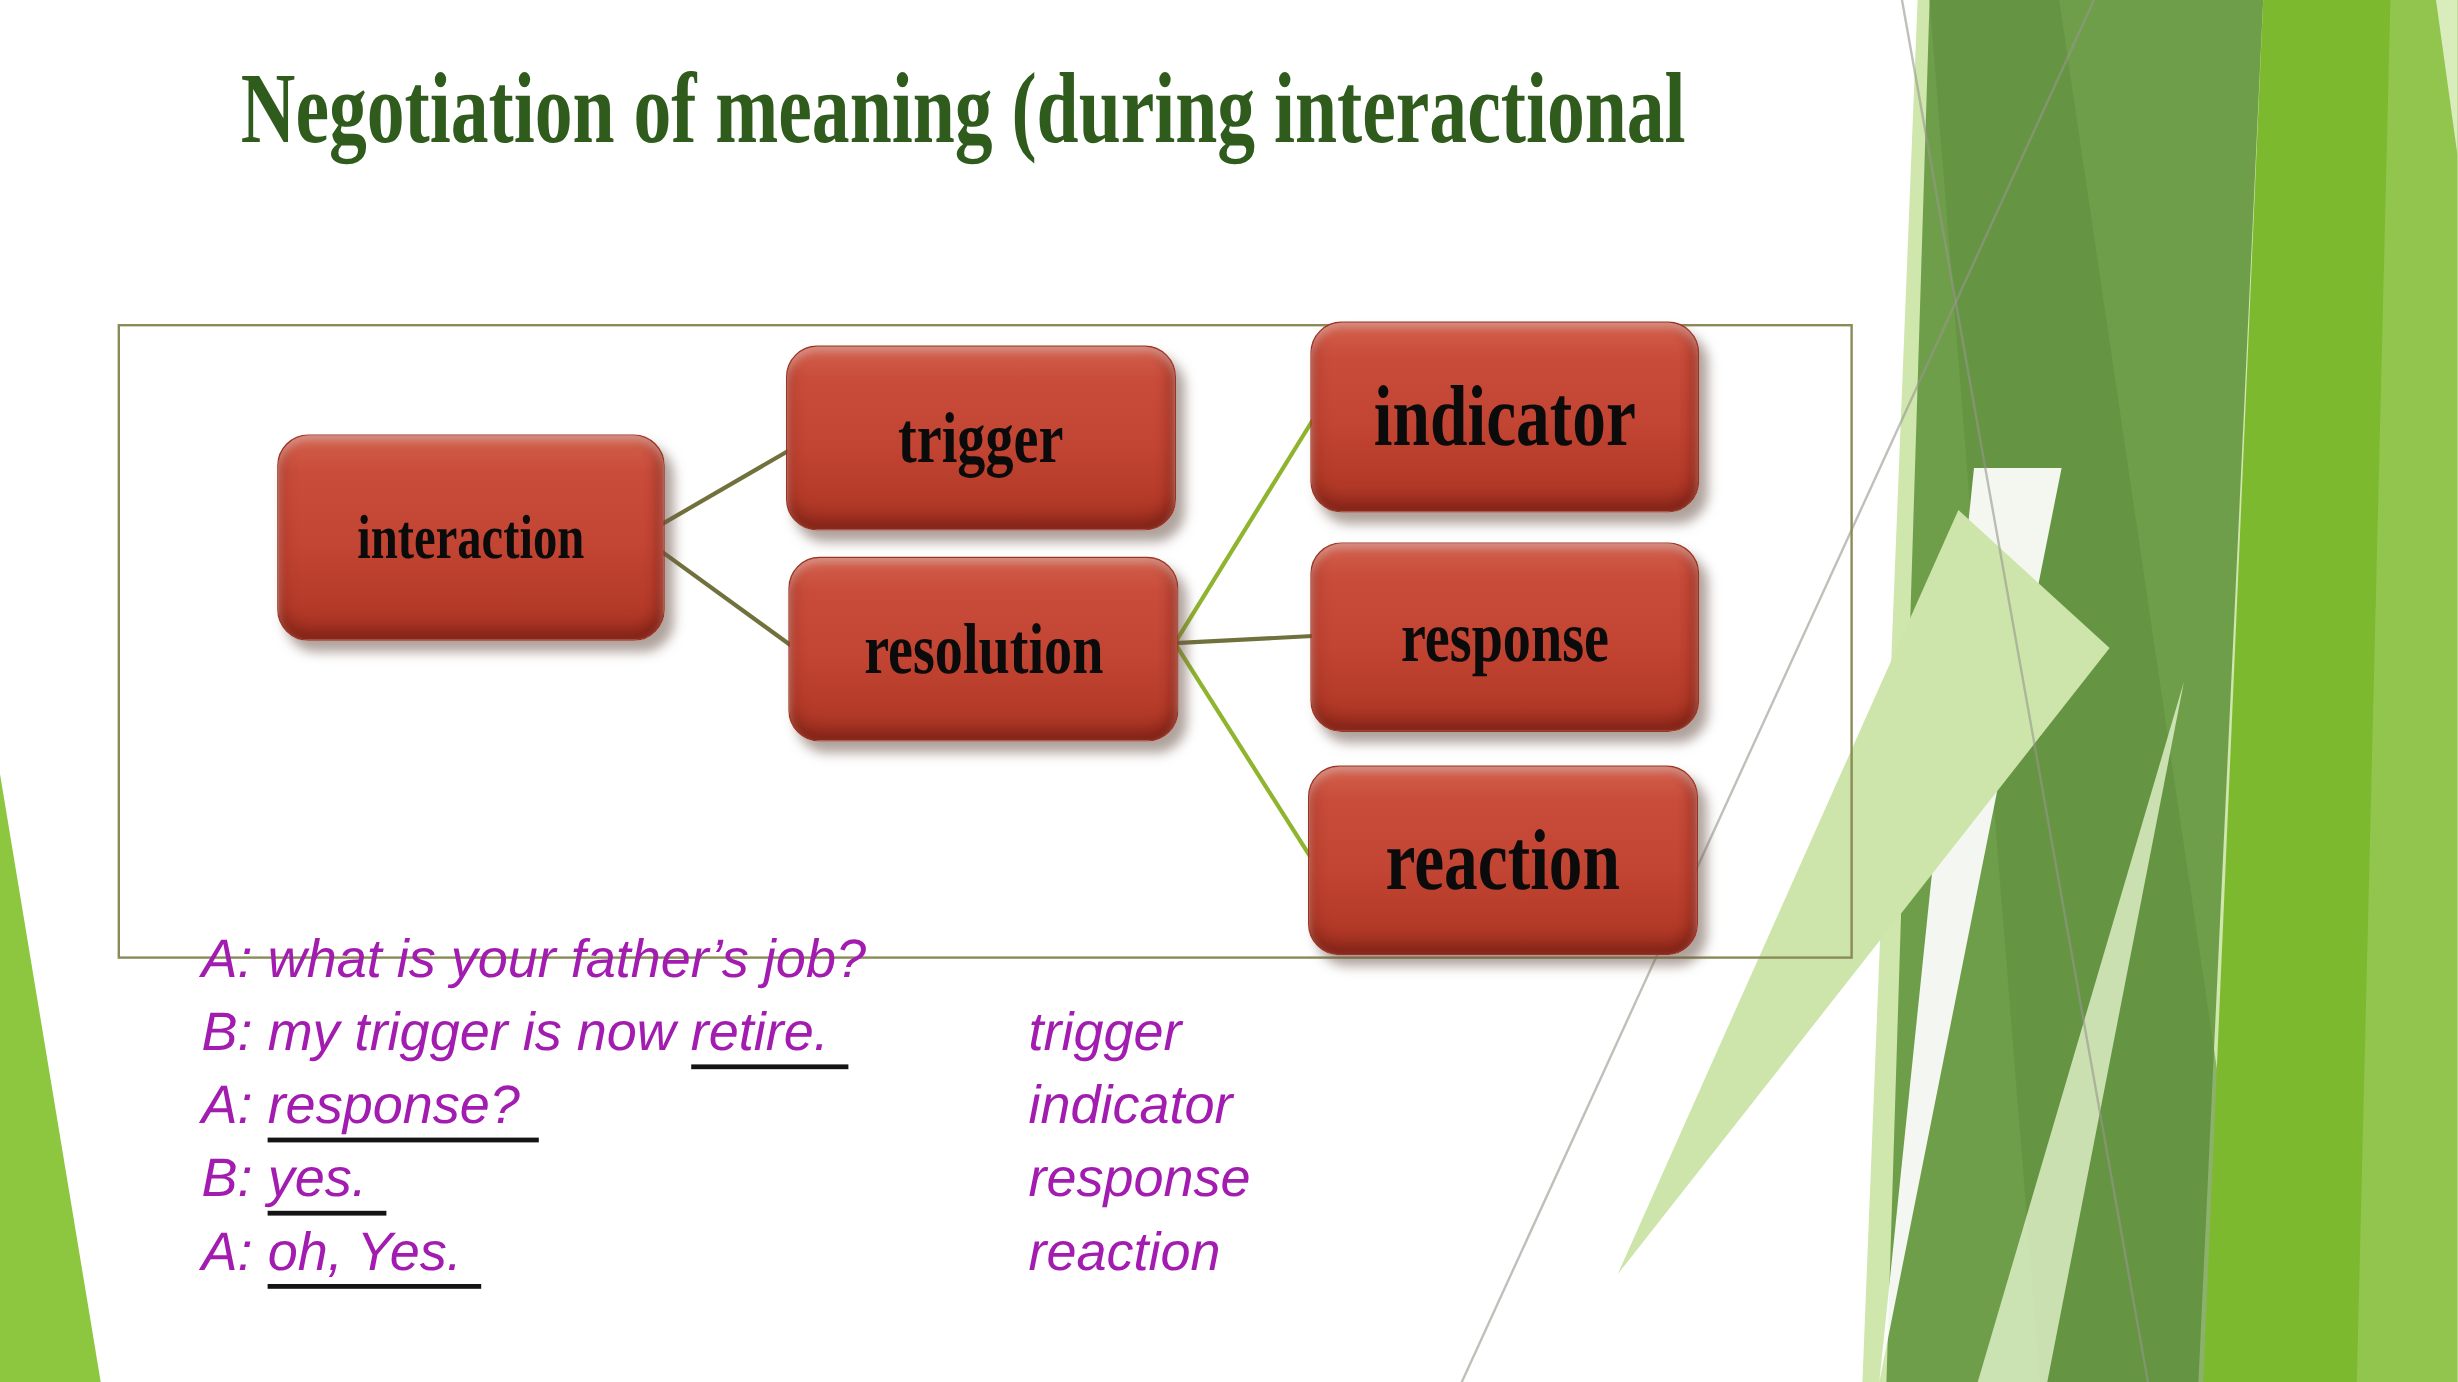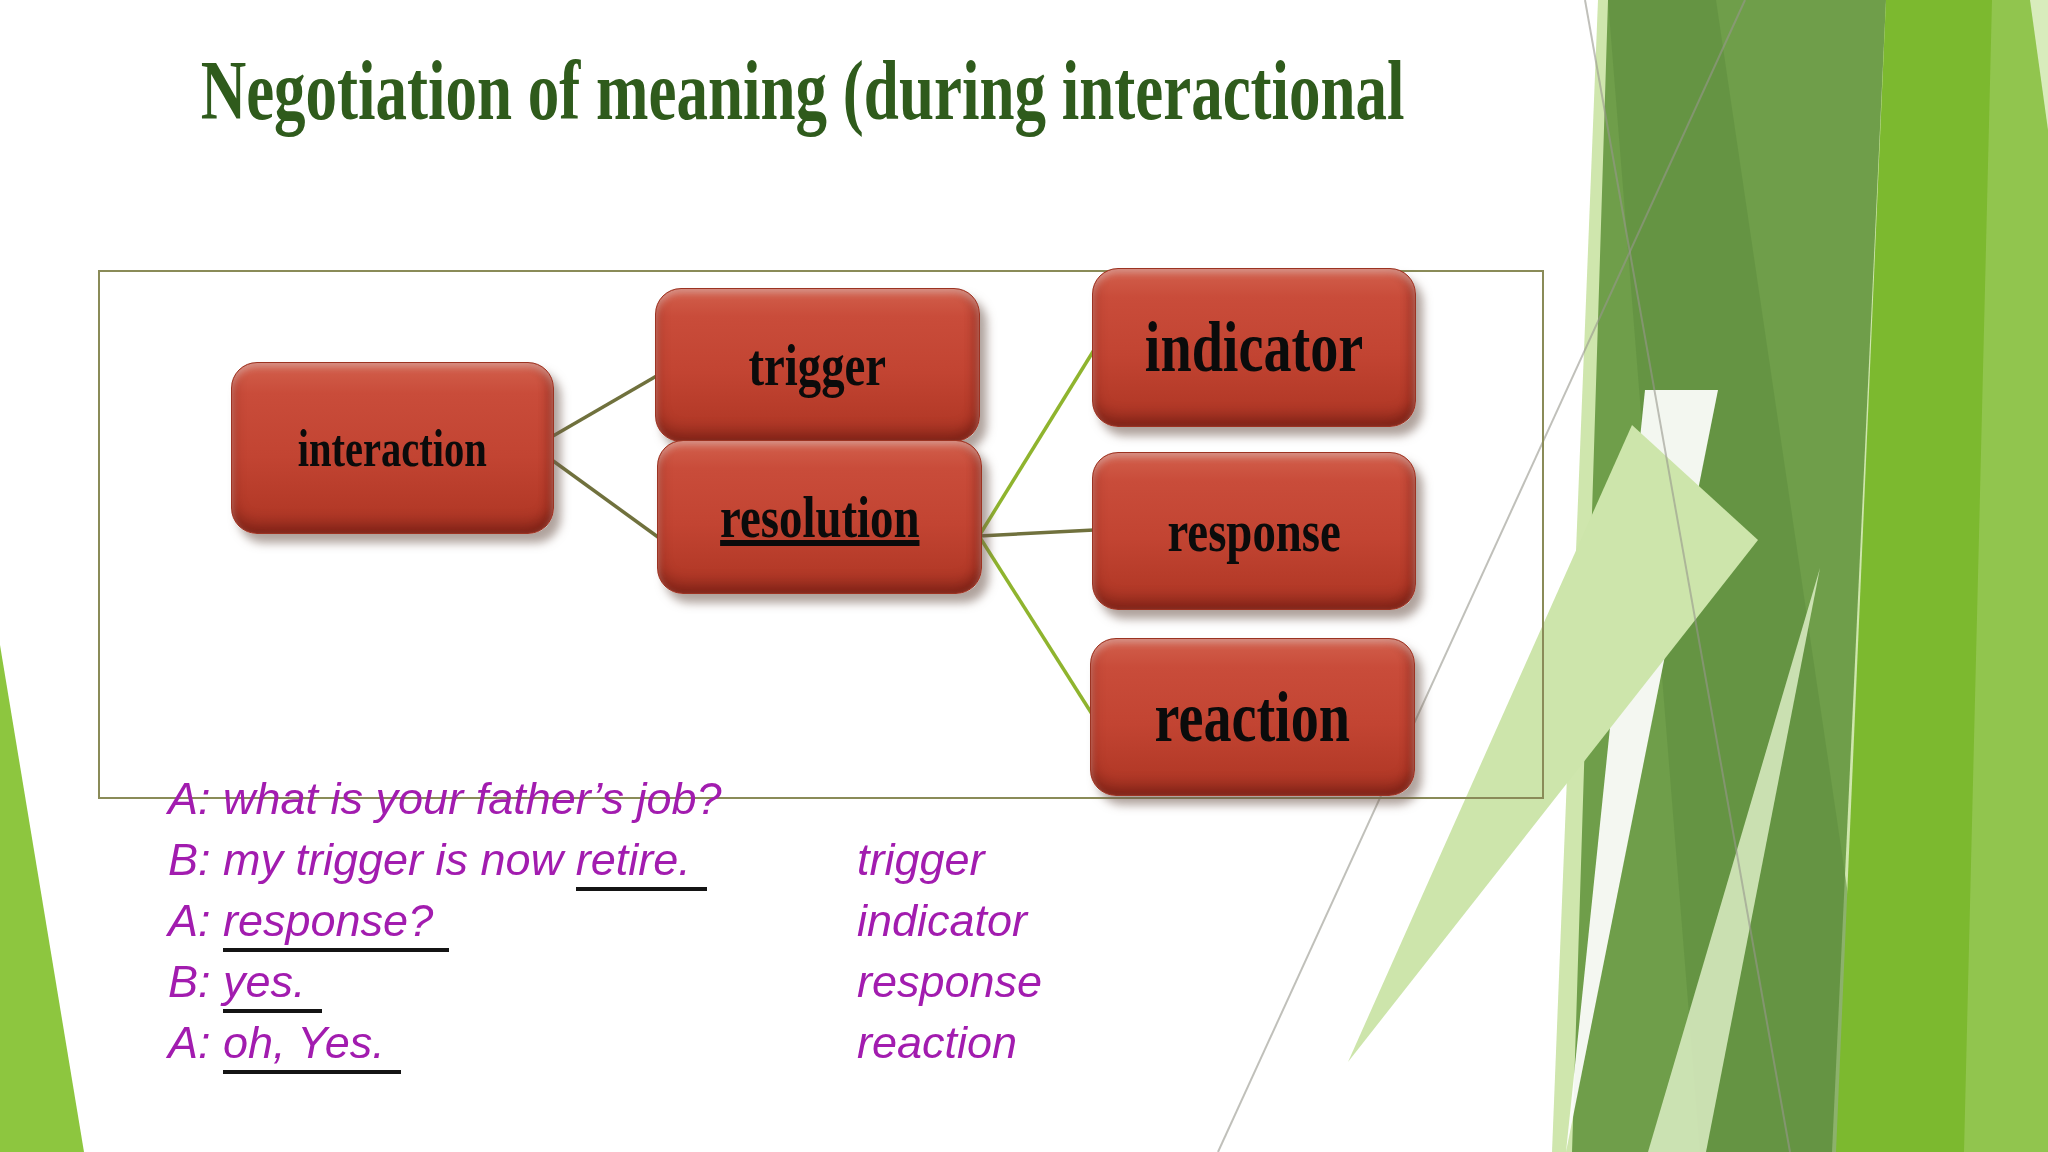--- a/index.html
+++ b/index.html
@@ -29,21 +29,21 @@
     background:linear-gradient(180deg,#d2604c 0%,#c94c3a 18%,#c24432 55%,#b43a28 85%,#a83424 100%);
     box-shadow:7px 9px 10px rgba(110,85,75,.55),
       inset 0 4px 7px rgba(255,255,255,.38),
       inset 0 -9px 14px rgba(70,10,4,.38),
       inset -6px 0 10px rgba(70,10,4,.18);
     font-family:"Liberation Serif", serif;font-weight:bold;color:#0b0b0b;
   }
   .rbox .blabel{display:inline-block;transform:scaleX(.78);transform-origin:50% 50%;white-space:nowrap;}
   .bx-interaction{left:212px;top:362px;width:321px;height:170px;font-size:52px;margin-left:19px;}
   .bx-trigger{left:655px;top:288px;width:323px;height:152px;font-size:60px;}
-  .bx-resolution{left:657px;top:440px;width:323px;height:152px;font-size:60px;text-decoration:underline;}
+  .bx-resolution{left:657px;top:464px;width:323px;height:152px;font-size:60px;}
   .bx-indicator{left:1092px;top:268px;width:322px;height:157px;font-size:72px;}
   .bx-response{left:1092px;top:452px;width:322px;height:156px;font-size:60px;}
   .bx-reaction{left:1090px;top:638px;width:323px;height:156px;font-size:72px;}
   
   .dialogue{
     position:absolute;left:168px;top:768px;width:1400px;
     font-style:italic;font-size:45px;color:#a21caf;
   }
   .dline{position:relative;height:61px;line-height:61px;white-space:nowrap;}
   .dline .u{border-bottom:4px solid #141414;padding:0 16px 2px 0;}

